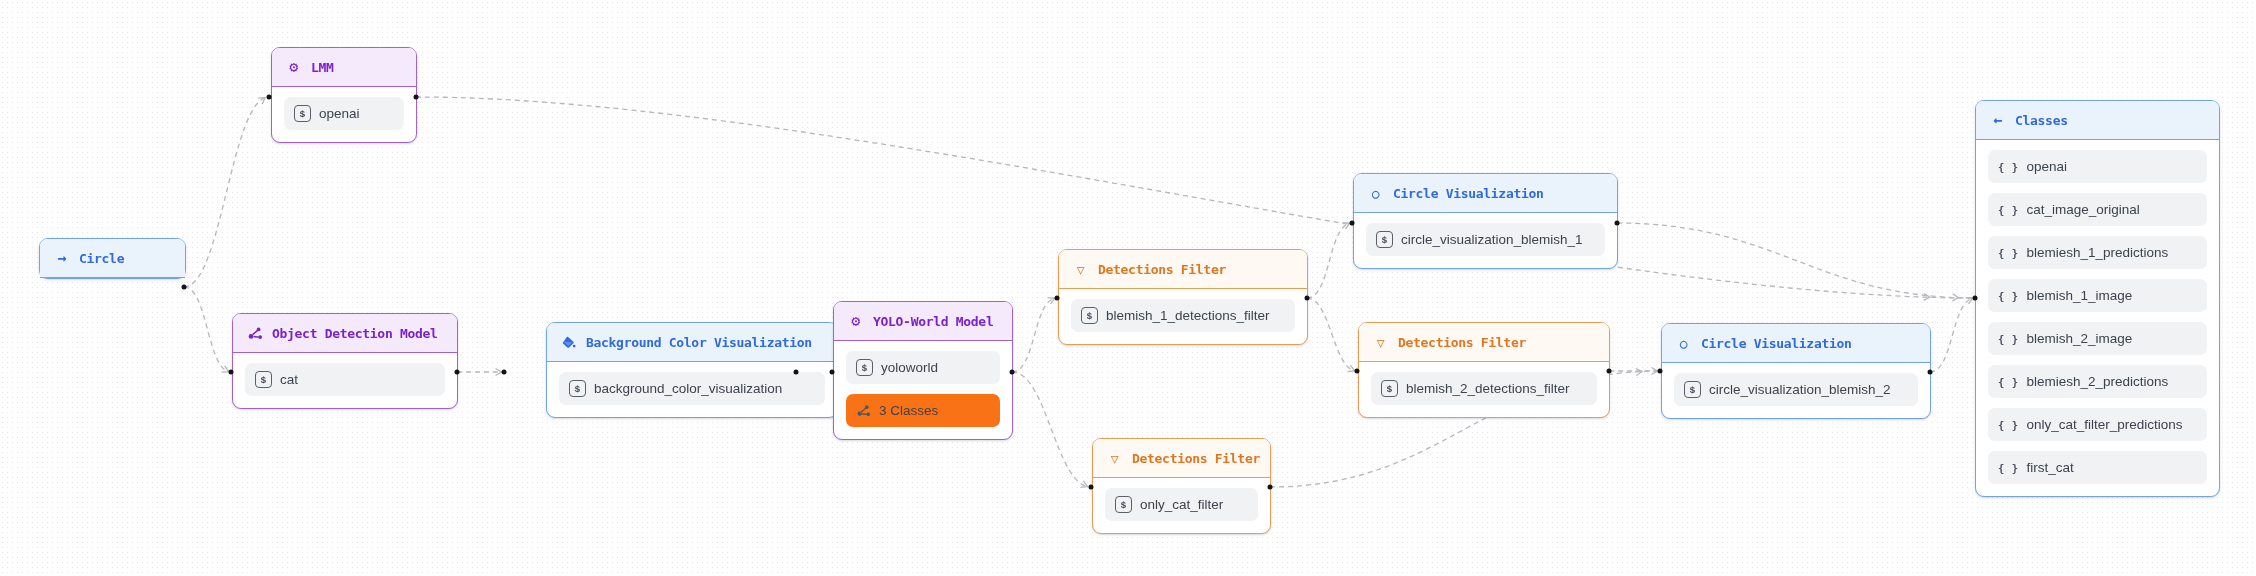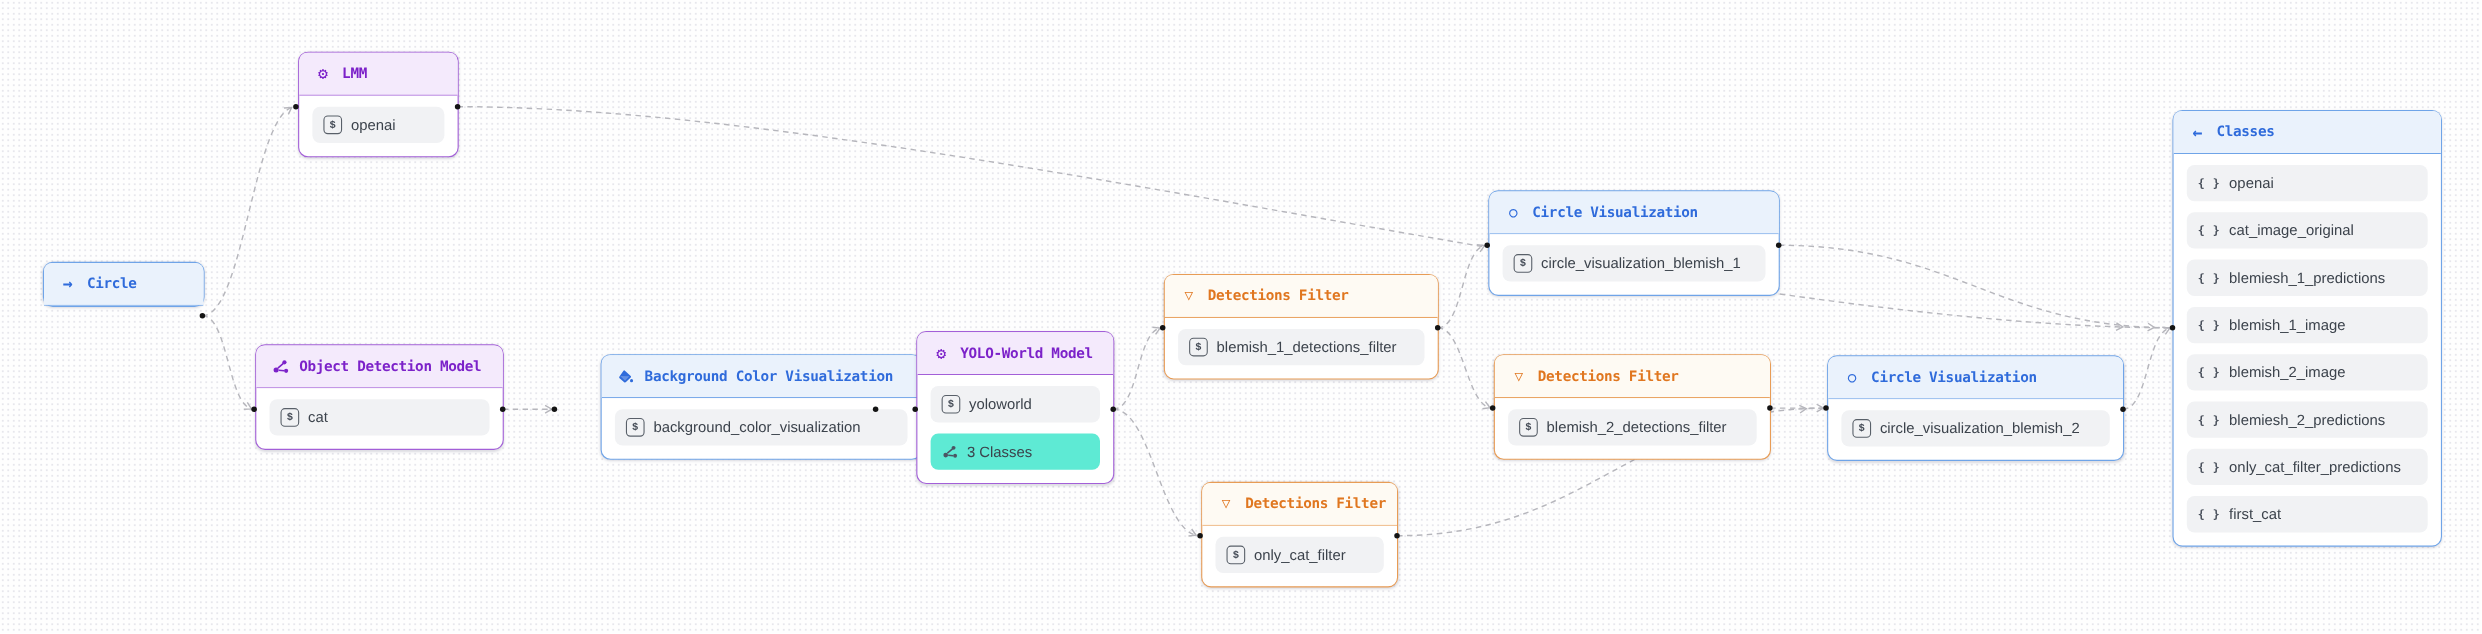--- a/index.html
+++ b/index.html
@@ -131,21 +131,21 @@
       <div class="node" style="left:833px;top:301px;width:178px;border-color:#a35fd8;">
         <div class="node-header" style="background:#f4eafc;border-bottom-color:#a35fd8;color:#7c22c9;">
           <span class="hicon" style="font-size:15px;">⚙</span>
           <span>YOLO-World Model</span>
         </div>
         <div class="node-body">
           <div class="item" style="background:#f1f2f4;color:#3c434c;">
             <span class="ic-box">$</span>
             <span>yoloworld</span>
           </div>
-          <div class="item" style="background:#5eead4;color:#3c434c;">
+          <div class="item" style="background:#f97316;color:#3c434c;">
             <span class="ic-svg">
               <svg width="15" height="15" viewBox="0 0 16 16" fill="#4b5563" stroke="#4b5563">
                 <path d="M5.6 9.6 L10.6 5.4 M6.4 11.6 L11.3 12" fill="none" stroke-width="1.5"></path>
                 <circle cx="4" cy="11.4" r="2.3" stroke="none"></circle>
                 <circle cx="11.6" cy="4.4" r="1.9" stroke="none"></circle>
                 <circle cx="13.1" cy="12.1" r="1.9" stroke="none"></circle>
               </svg>
             </span>
             <span>3 Classes</span>
           </div>

